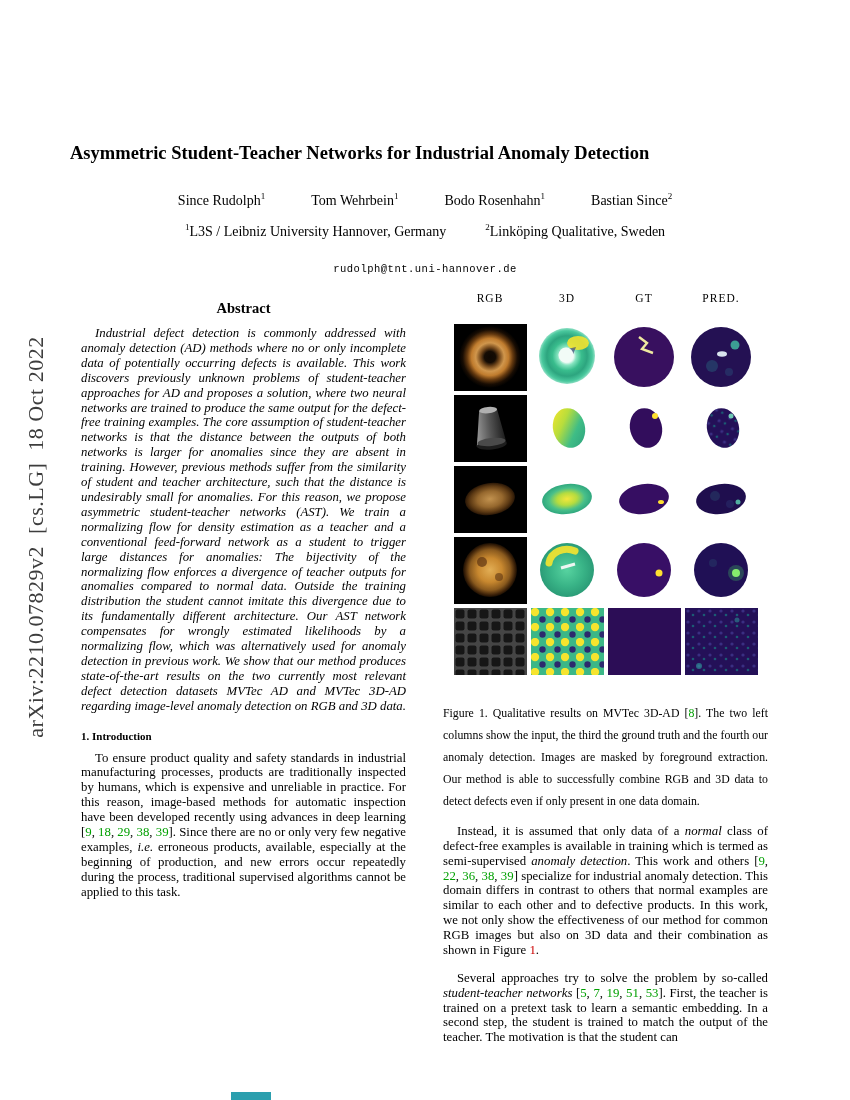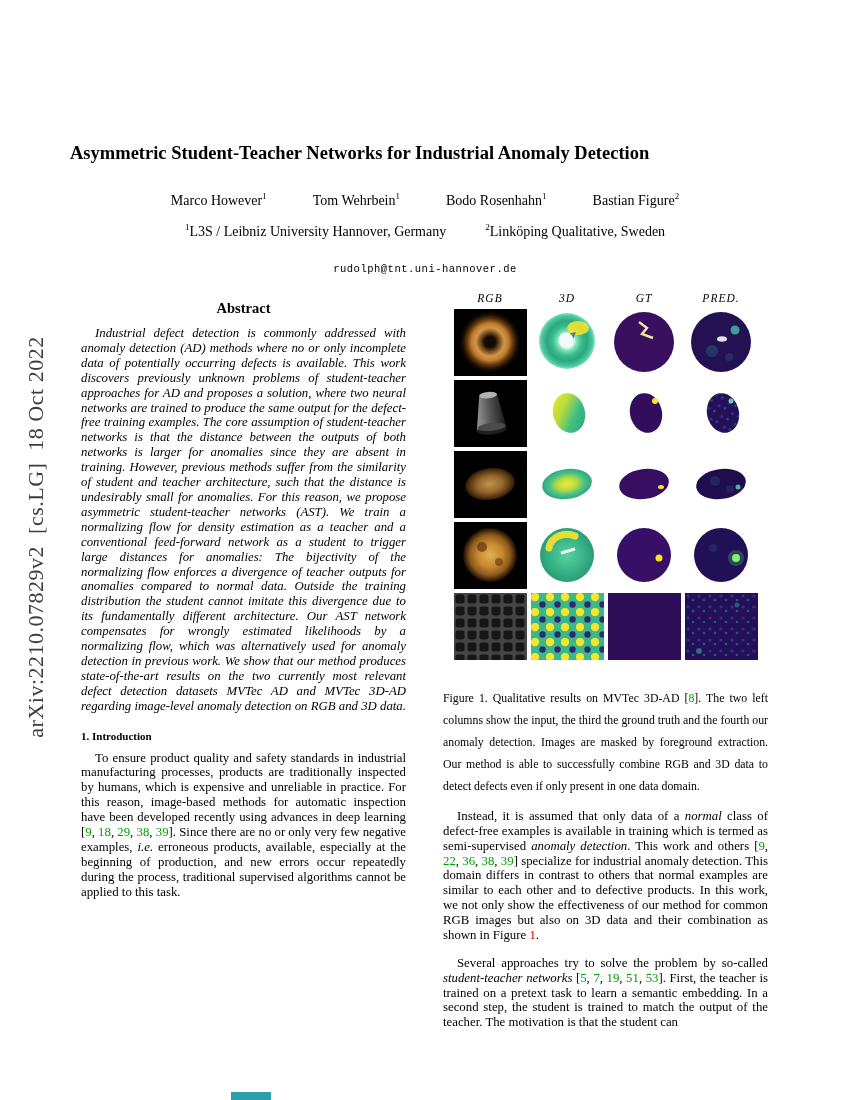--- a/index.html
+++ b/index.html
@@ -32,21 +32,21 @@
   .abstract-head{margin-top:8px;text-align:center;font-weight:bold;font-size:14.5px;}
   .abstract-text{margin-top:9px;font-style:italic;font-size:12.8px;line-height:14.9px;text-align:justify;text-indent:14px;hyphens:auto;}
   .sec-head{margin-top:16px;margin-bottom:9px;font-weight:bold;font-size:11px;}
   .par{font-size:12.8px;line-height:14.9px;text-align:justify;text-indent:14px;hyphens:auto;margin-top:4px;}
   .seg-cite{color:var(--cite,#00a000);}
   .seg-figref{color:var(--figref,#cc0000);}
   .seg-i{font-style:italic;}
 
   
   .fig-heads{display:grid;grid-template-columns:repeat(4,73px);gap:4px;justify-content:center;
-    text-align:center;font-size:11.5px;letter-spacing:1px;margin-bottom:5px;font-style:italic;}
+    text-align:center;font-size:11.5px;letter-spacing:1px;margin-bottom:20px;}
   .fig-grid{display:grid;grid-template-columns:repeat(4,73px);gap:4px;justify-content:center;}
   .cell{width:73px;height:67px;display:block;}
   .fig-caption{margin-top:27px;font-size:11.8px;line-height:22px;text-align:justify;hyphens:auto;}
 
   
   .artifact{position:absolute;left:231px;top:1092px;width:40px;height:8px;background:#2b9fae;}
   .defs{position:absolute;width:0;height:0;}
 </style>
 </head>
 <body>
@@ -124,24 +124,24 @@
   </defs>
 </svg>
 
 <div class="page">
 
   <div class="arxiv">arXiv:2210.07829v2  [cs.LG]  18 Oct 2022</div>
 
   <div class="title">Asymmetric Student-Teacher Networks for Industrial Anomaly Detection</div>
 
   <div class="authors">
-    <span class="author"><span>Marco However</span><sup>1</sup></span>
+    <span class="author"><span>Since Rudolph</span><sup>1</sup></span>
     <span class="author"><span>Tom Wehrbein</span><sup>1</sup></span>
     <span class="author"><span>Bodo Rosenhahn</span><sup>1</sup></span>
-    <span class="author"><span>Bastian Figure</span><sup>2</sup></span>
+    <span class="author"><span>Bastian Since</span><sup>2</sup></span>
   </div>
 
   <div class="affils">
     <span class="affil"><sup>1</sup><span>L3S / Leibniz University Hannover, Germany</span></span>
     <span class="affil"><sup>2</sup><span>Linköping Qualitative, Sweden</span></span>
   </div>
 
   <div class="email">rudolph@tnt.uni-hannover.de</div>
 
   <div class="columns">

